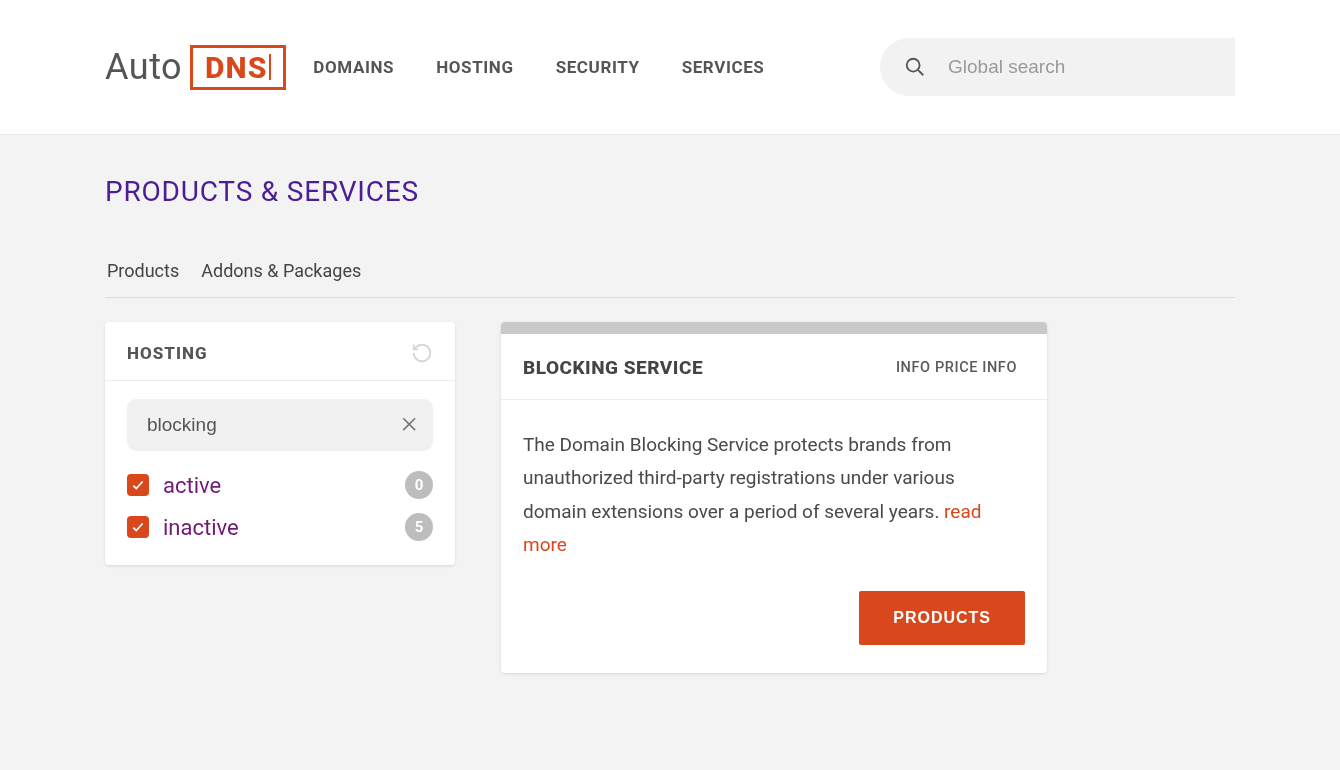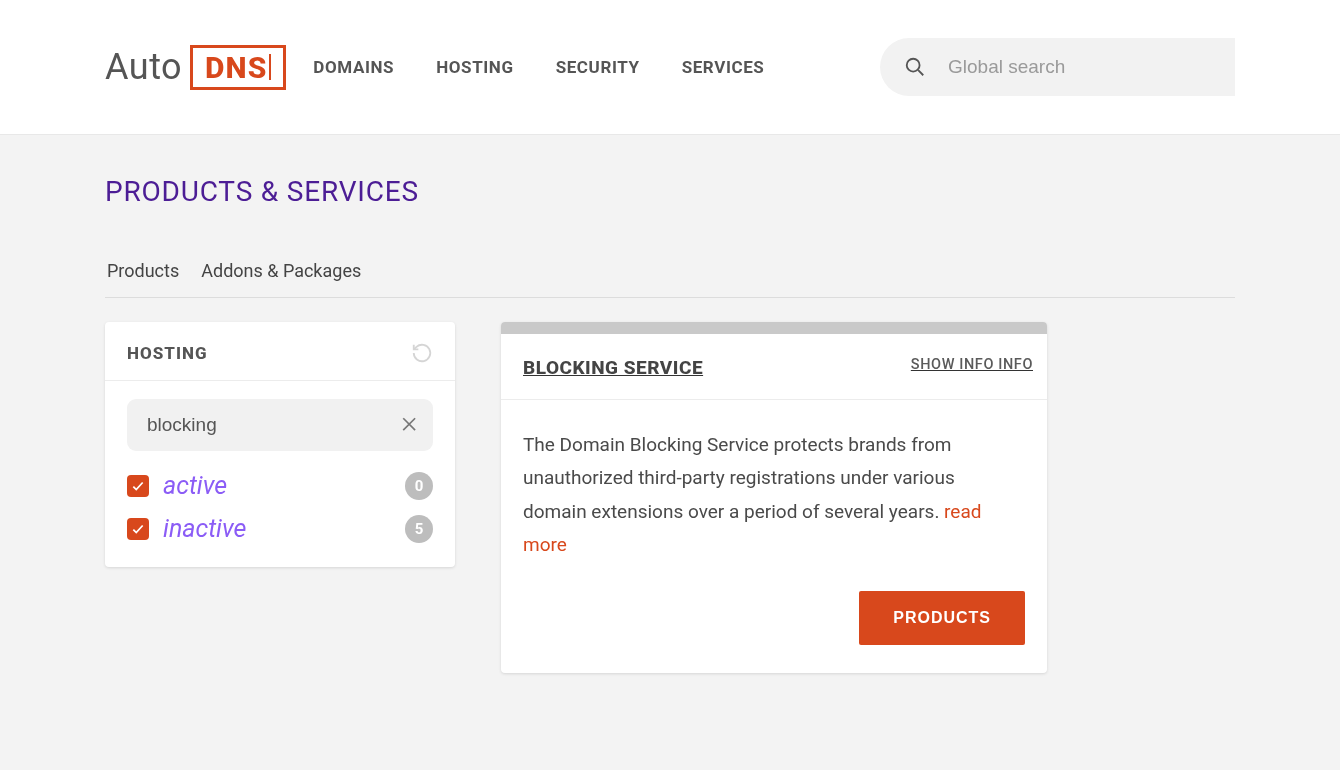--- a/index.html
+++ b/index.html
@@ -43,27 +43,27 @@
   .filter-body { padding: 18px 22px 0 22px; }
   .filter-search { display: flex; align-items: center; background: #f1f1f1; height: 52px; padding: 0 14px 0 20px; border-radius: 9px; }
   .filter-search-input { border: none; background: transparent; font-size: 19px; color: #555; outline: none; width: 100%; }
   .clear-icon { width: 22px; height: 22px; cursor: pointer; }
   .clear-icon svg { stroke: #777; stroke-width: 2; }
 
   .check-row { display: flex; align-items: center; margin-top: 20px; }
   .check-row + .check-row { margin-top: 14px; }
   .checkbox { width: 22px; height: 22px; border-radius: 4px; background: #d8481c; display: flex; align-items: center; justify-content: center; margin-right: 14px; cursor: pointer; }
   .checkbox svg { stroke: #fff; stroke-width: 3; width: 14px; height: 14px; fill: none; }
-  .check-label { font-size: 25px; color: #8b5cf6; font-style: italic; }
+  .check-label { font-size: 22px; color: #701a75; }
   .count-badge { margin-left: auto; width: 28px; height: 28px; border-radius: 50%; background: #bdbdbd; color: #fff; display: flex; align-items: center; justify-content: center; font-size: 15px; font-weight: 700; }
 
   
   .service-card { width: 546px; background: #fff; border-radius: 4px; box-shadow: 0 1px 3px rgba(0,0,0,0.12); align-self: flex-start; overflow: hidden; }
   .service-topstripe { height: 12px; background: #c9c9c9; }
-  .service-header { display: flex; justify-content: space-between; padding: 22px 14px 20px 22px; border-bottom: 1px solid #ececec; text-decoration: underline; }
+  .service-header { display: flex; align-items: center; justify-content: space-between; padding: 22px 30px 20px 22px; border-bottom: 1px solid #ececec; }
   .service-title { font-size: 19px; font-weight: 800; color: #444; letter-spacing: 0.5px; }
   .price-link { font-size: 14.5px; font-weight: 500; color: #5a5a5a; letter-spacing: 0.6px; cursor: pointer; }
 
   .service-body { padding: 28px 26px 30px 22px; font-size: 19px; color: #4a4a4a; line-height: 1.75; }
   .read-more { color: #d8481c; cursor: pointer; }
 
   .service-actions { display: flex; justify-content: flex-end; padding: 0 22px 28px 22px; }
   .activate-btn { background: #d8481c; color: #fff; border: none; font-size: 16px; font-weight: 700; letter-spacing: 1px; padding: 18px 34px; cursor: pointer; border-radius: 2px; }
 </style>
 </head>
@@ -142,21 +142,21 @@
           <span class="check-label">inactive</span>
           <span class="count-badge">5</span>
         </div>
       </div>
     </div>
 
     <div class="service-card">
       <div class="service-topstripe"></div>
       <div class="service-header">
         <span class="service-title">BLOCKING SERVICE</span>
-        <span class="price-link">SHOW INFO INFO</span>
+        <span class="price-link">INFO PRICE INFO</span>
       </div>
       <div class="service-body">
         <span>The Domain Blocking Service protects brands from unauthorized third-party registrations under various domain extensions over a period of several years. </span><span class="read-more">read more</span>
       </div>
       <div class="service-actions">
         <button class="activate-btn">PRODUCTS</button>
       </div>
     </div>
 
   </div>

